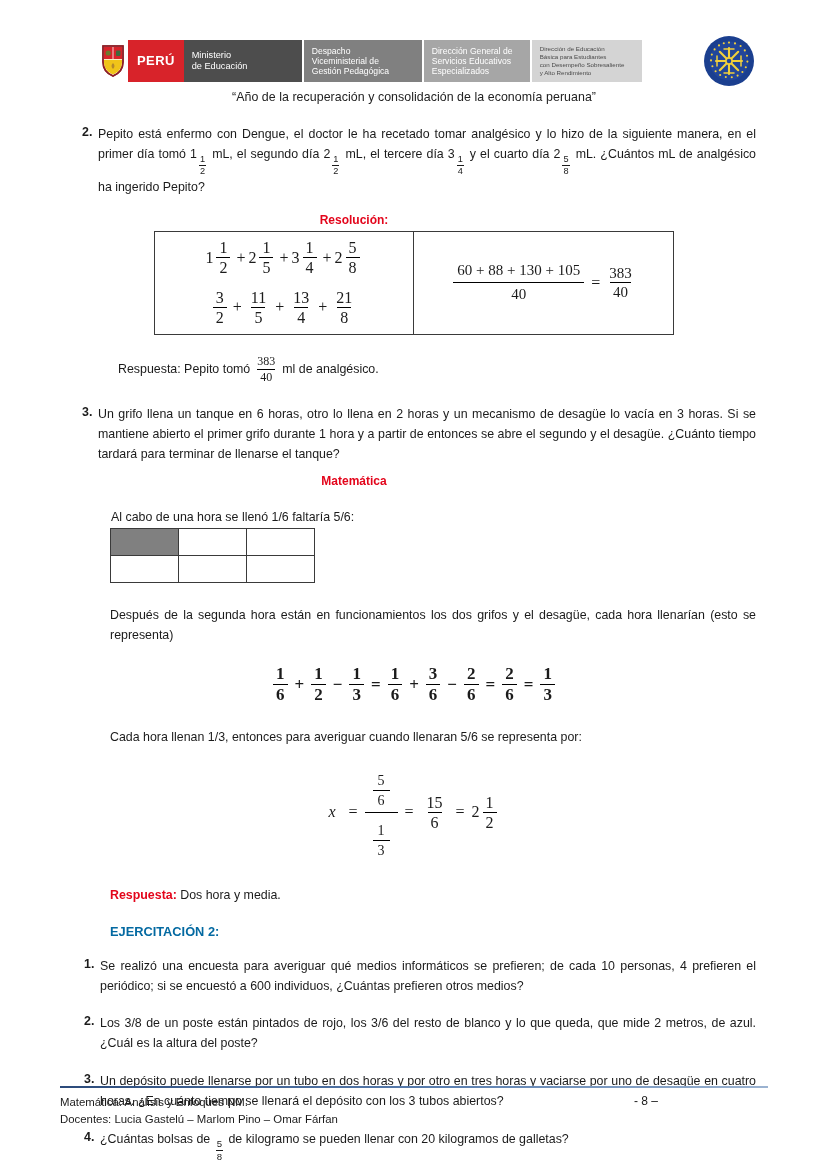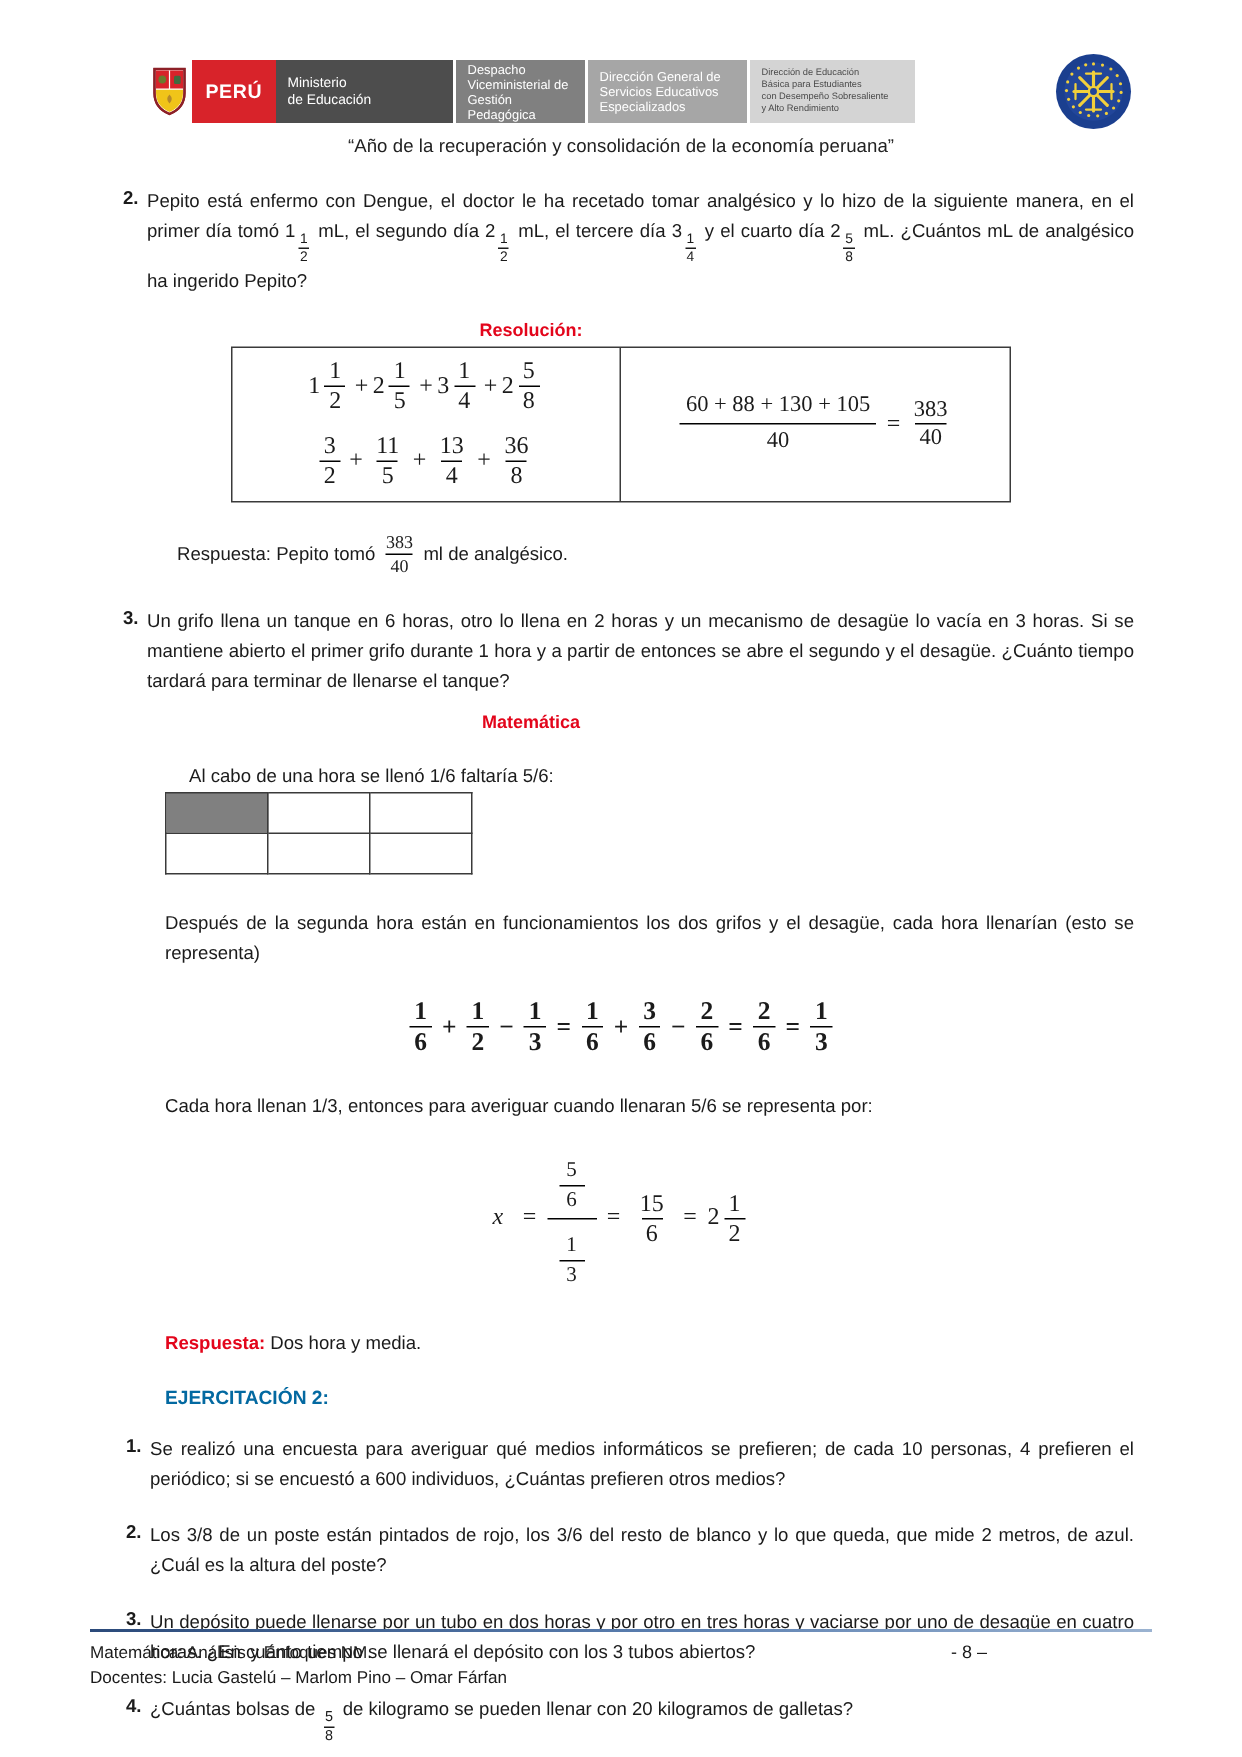--- a/index.html
+++ b/index.html
@@ -59,21 +59,21 @@
     align-items: center;
   }
   .seg-min {
     background: #4d4d4d;
     font-size: 9.2px;
     width: 118px;
   }
   .seg-desp {
     background: #808080;
     font-size: 8.6px;
-    width: 88px;
+    width: 120px;
     border-left: 2px solid #ffffff;
   }
   .seg-dgse {
     background: #a6a6a6;
     font-size: 8.6px;
     width: 108px;
     border-left: 2px solid #ffffff;
   }
   .seg-deba {
     background: #d4d4d4;
@@ -200,21 +200,21 @@
   .answer-line {
     font-size: 12.4px;
     margin: 20px 0 0 46px;
     display: flex;
     align-items: center;
   }
 
   
   .grid-caption {
     font-size: 12.4px;
-    margin: 22px 0 4px 54px;
+    margin: 22px 0 4px 39px;
   }
   .grid-table {
     margin-left: 38px;
     border-collapse: collapse;
   }
   .grid-table td {
     width: 68px;
     height: 27px;
     border: 1.2px solid #3a3a3a;
     padding: 0;
@@ -447,21 +447,21 @@
               <span class="n">11</span>
               <span class="d">5</span>
             </span>
           <span class="op">+</span>
           <span class="mfr">
               <span class="n">13</span>
               <span class="d">4</span>
             </span>
           <span class="op">+</span>
           <span class="mfr">
-              <span class="n">36</span>
+              <span class="n">21</span>
               <span class="d">8</span>
             </span>
         </div>
       </div>
       <div class="res-right">
         <div class="mline">
           <span class="bigfrac">
             <span class="n">60 + 88 + 130 + 105</span>
             <span class="d">40</span>
           </span>

